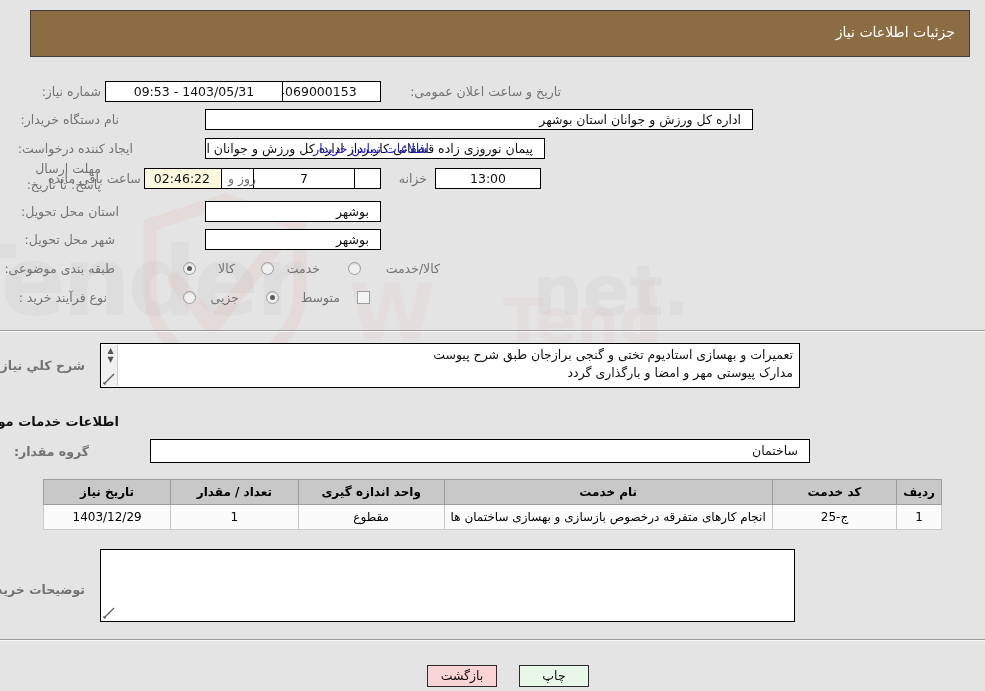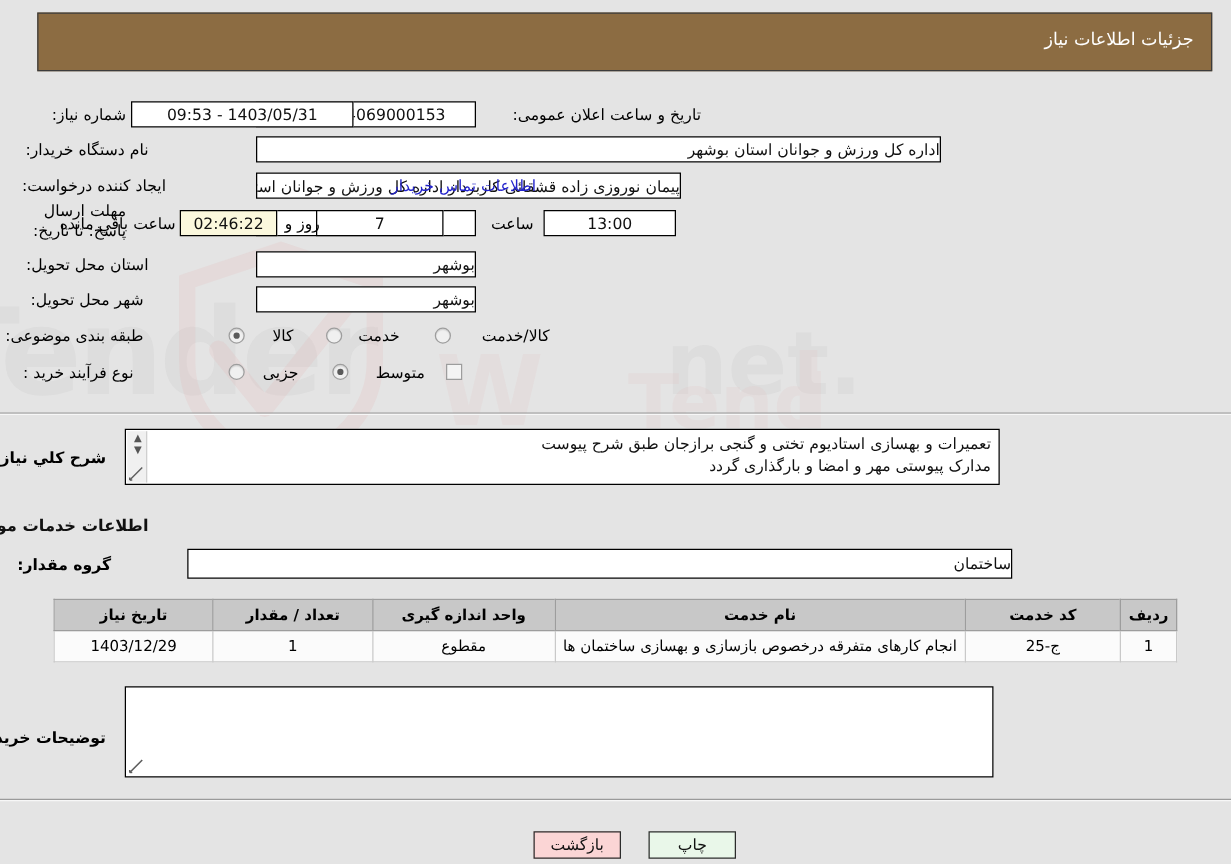--- a/index.html
+++ b/index.html
@@ -49,33 +49,33 @@
     height: 0;
     border-top: 1px solid #9a9a9a;
     border-bottom: 1px solid #f7f7f7;
     z-index: 1;
   }
 
   
   .lbl {
     position: absolute;
     font-size: 12.5px;
-    color: #000000;
+    color: #737373;
     white-space: nowrap;
     z-index: 3;
   }
   .lbl-bold { font-weight: bold; }
   .fld {
     position: absolute;
     background: #ffffff;
     border: 1px solid #000000;
     font-size: 12.5px;
     color: #111;
     line-height: 19px;
-    padding: 0 0;
+    padding: 0 11px;
     white-space: nowrap;
     overflow: hidden;
     z-index: 3;
   }
   .fld-center { text-align: center; }
   .fld-right  { text-align: right; margin-left: 32px; }
   .fld-yellow { background: #fbf8dd; }
 
   .link {
     position: absolute;
@@ -247,21 +247,21 @@
 
   <div class="lbl" style="right:866px; top:112px">نام دستگاه خریدار:</div>
   <div class="fld fld-right" style="right:232px; top:109px; width:548px; height:21px">اداره کل ورزش و جوانان استان بوشهر</div>
 
   <div class="lbl" style="right:852px; top:141px">ایجاد کننده درخواست:</div>
   <div class="fld fld-right" style="right:440px; top:138px; width:340px; height:21px">پیمان نوروزی زاده قشقائی کاربرداز اداره کل ورزش و جوانان استان بوشهر</div>
   <div class="link" style="right:556px; top:141px">اطلاعات تماس خریدار</div>
 
   <div class="lbl" style="right:884px; top:161px; line-height:16px; white-space:normal; width:86px; text-align:right;">مهلت ارسال پاسخ: تا تاریخ:</div>
   <div class="fld fld-center" style="right:604px; top:168px; width:176px; height:21px">1403/06/07</div>
-  <div class="lbl" style="right:558px; top:171px">ساعت</div>
+  <div class="lbl" style="right:558px; top:171px">خزانه</div>
   <div class="fld fld-center" style="right:444px; top:168px; width:106px; height:21px">13:00</div>
   <div class="fld fld-center" style="right:630px; top:168px; width:102px; height:21px; left:253px">7</div>
   <div class="lbl" style="left:228px; top:171px">روز و</div>
   <div class="fld fld-center fld-yellow" style="left:144px; top:168px; width:78px; height:21px">02:46:22</div>
   <div class="lbl" style="left:48px; top:171px">ساعت باقي مانده</div>
 
   <div class="lbl" style="right:866px; top:204px">استان محل تحویل:</div>
   <div class="fld fld-right" style="right:604px; top:201px; width:176px; height:21px">بوشهر</div>
 
   <div class="lbl" style="right:870px; top:232px">شهر محل تحویل:</div>

